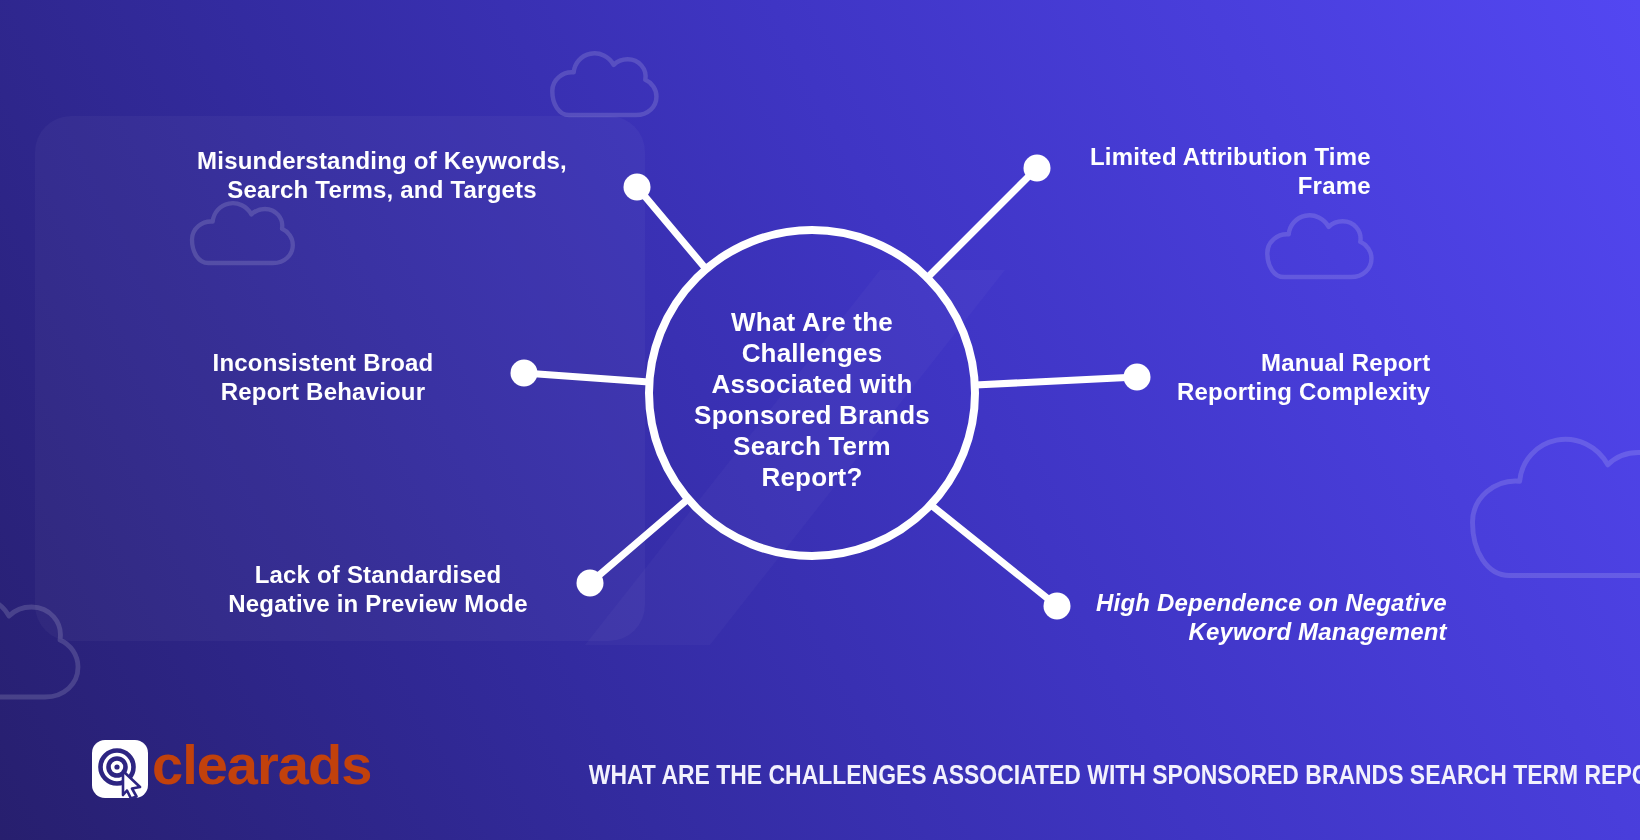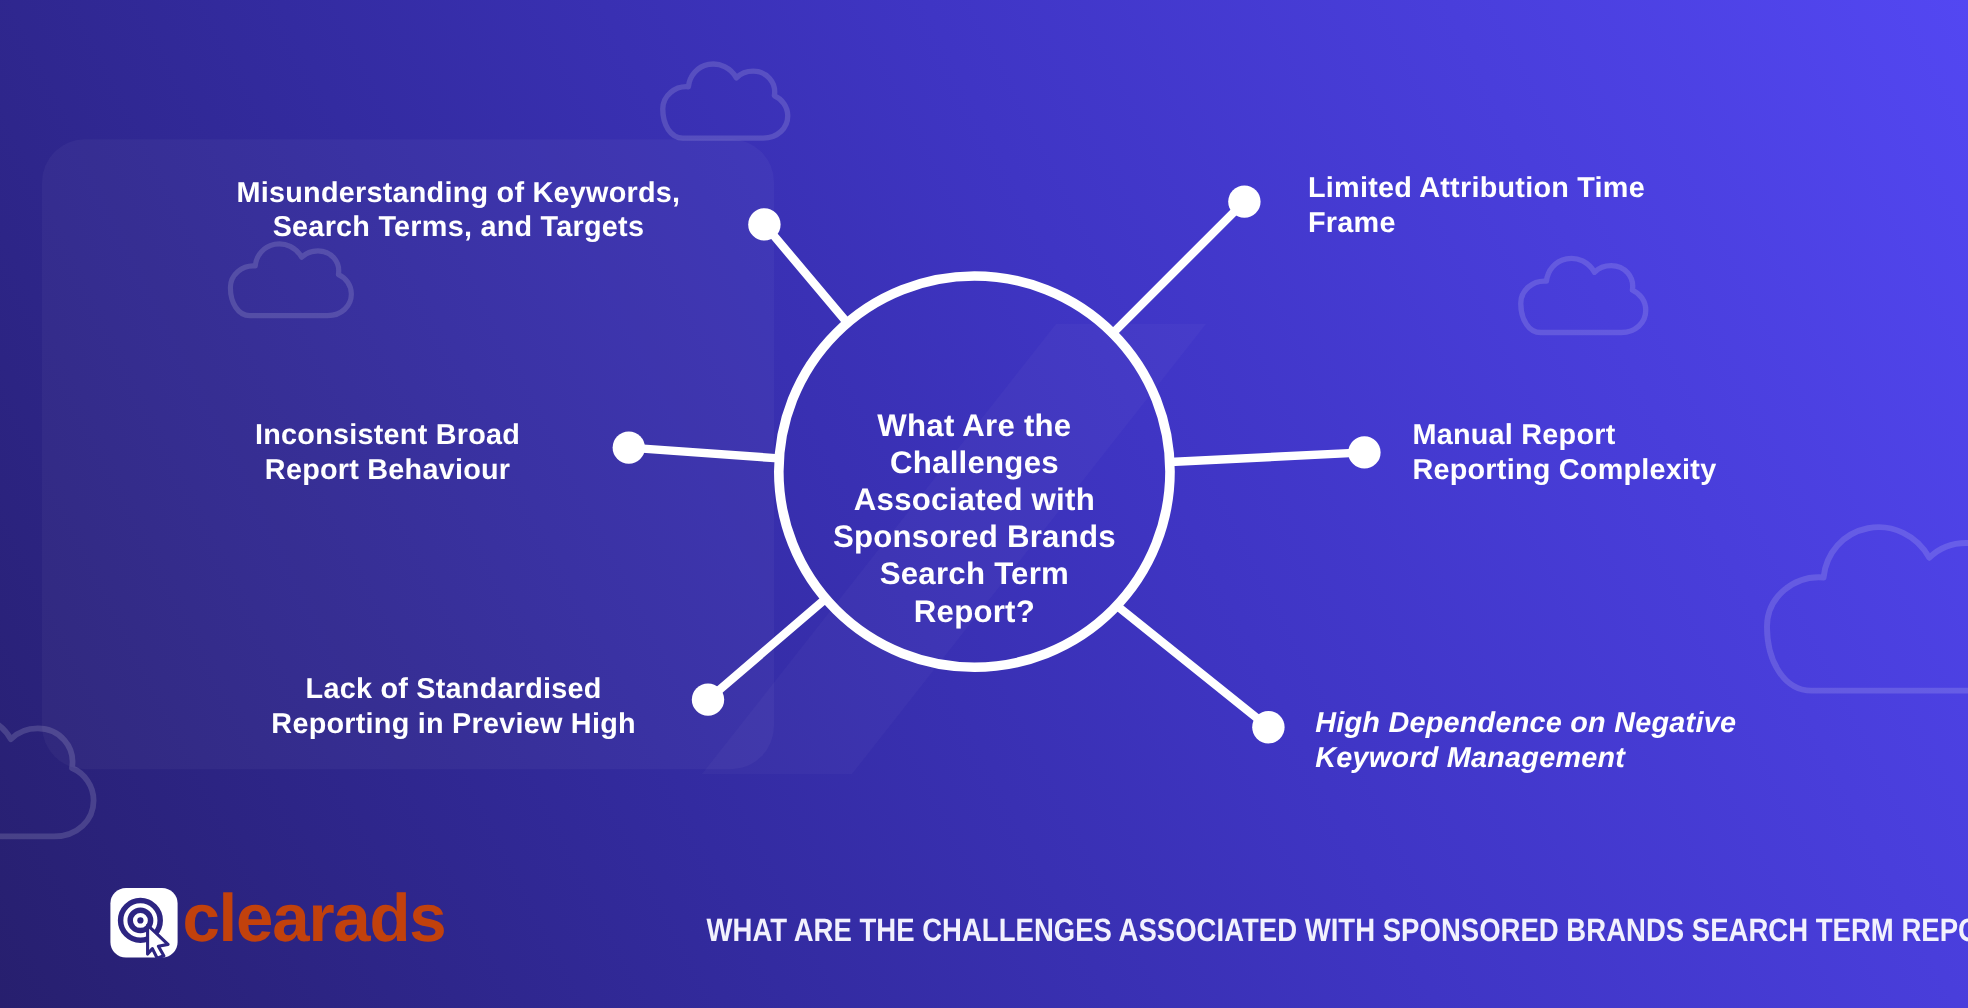--- a/index.html
+++ b/index.html
@@ -14,34 +14,33 @@
   .label {
     position: absolute;
     color: #ffffff;
     font-weight: bold;
     font-size: 24px;
     line-height: 29px;
     white-space: pre-line;
     letter-spacing: 0.2px;
   }
   .label.right { text-align: center; }
-  .label.left  { text-align: left; }
+  .label.left  { text-align: right; }
   .center-question {
     position: absolute;
     left: 662px; top: 400px;
     width: 300px;
     transform: translateY(-50%);
     text-align: center;
     color: #ffffff;
     font-weight: bold;
     font-size: 26px;
     line-height: 31px;
     white-space: pre-line;
     letter-spacing: 0.2px;
-    margin-top: 32px;
   }
   .brand-text {
     position: absolute;
     left: 152px; top: 734px;
     color: #c2410c;
     font-weight: bold;
     font-size: 56px;
     line-height: 62px;
     letter-spacing: -1px;
   }
@@ -112,21 +111,21 @@
 <div class="label left" style="left:1090px; top:142px;">Limited Attribution Time
 Frame</div>
 
 <div class="label right" style="left:163px; top:348px; width:320px;">Inconsistent Broad
 Report Behaviour</div>
 
 <div class="label left" style="left:1177px; top:348px;">Manual Report
 Reporting Complexity</div>
 
 <div class="label right" style="left:208px; top:560px; width:340px;">Lack of Standardised
-Reporting in Preview High</div>
+Negative in Preview Mode</div>
 
 <div class="label left" style="left:1096px; top:588px;font-style:italic;">High Dependence on Negative
 Keyword Management</div>
 
 <svg style="position:absolute; left:91px; top:739px;" width="58" height="60" viewBox="0 0 58 60" aria-hidden="true">
   <rect x="1" y="1" width="56" height="58" rx="13" fill="#ffffff"></rect>
   <circle cx="26" cy="28" r="16.5" fill="none" stroke="#2d2582" stroke-width="4.6"></circle>
   <circle cx="26" cy="28" r="8.5" fill="none" stroke="#2d2582" stroke-width="4.6"></circle>
   <circle cx="26" cy="28" r="2.6" fill="#2d2582"></circle>
   <path d="M 32 32 L 49 48 L 41 49.5 L 45.5 57.5 L 40 59.5 L 36 51.5 L 32 56 Z" fill="#ffffff" stroke="#2d2582" stroke-width="2.6" stroke-linejoin="round"></path>

